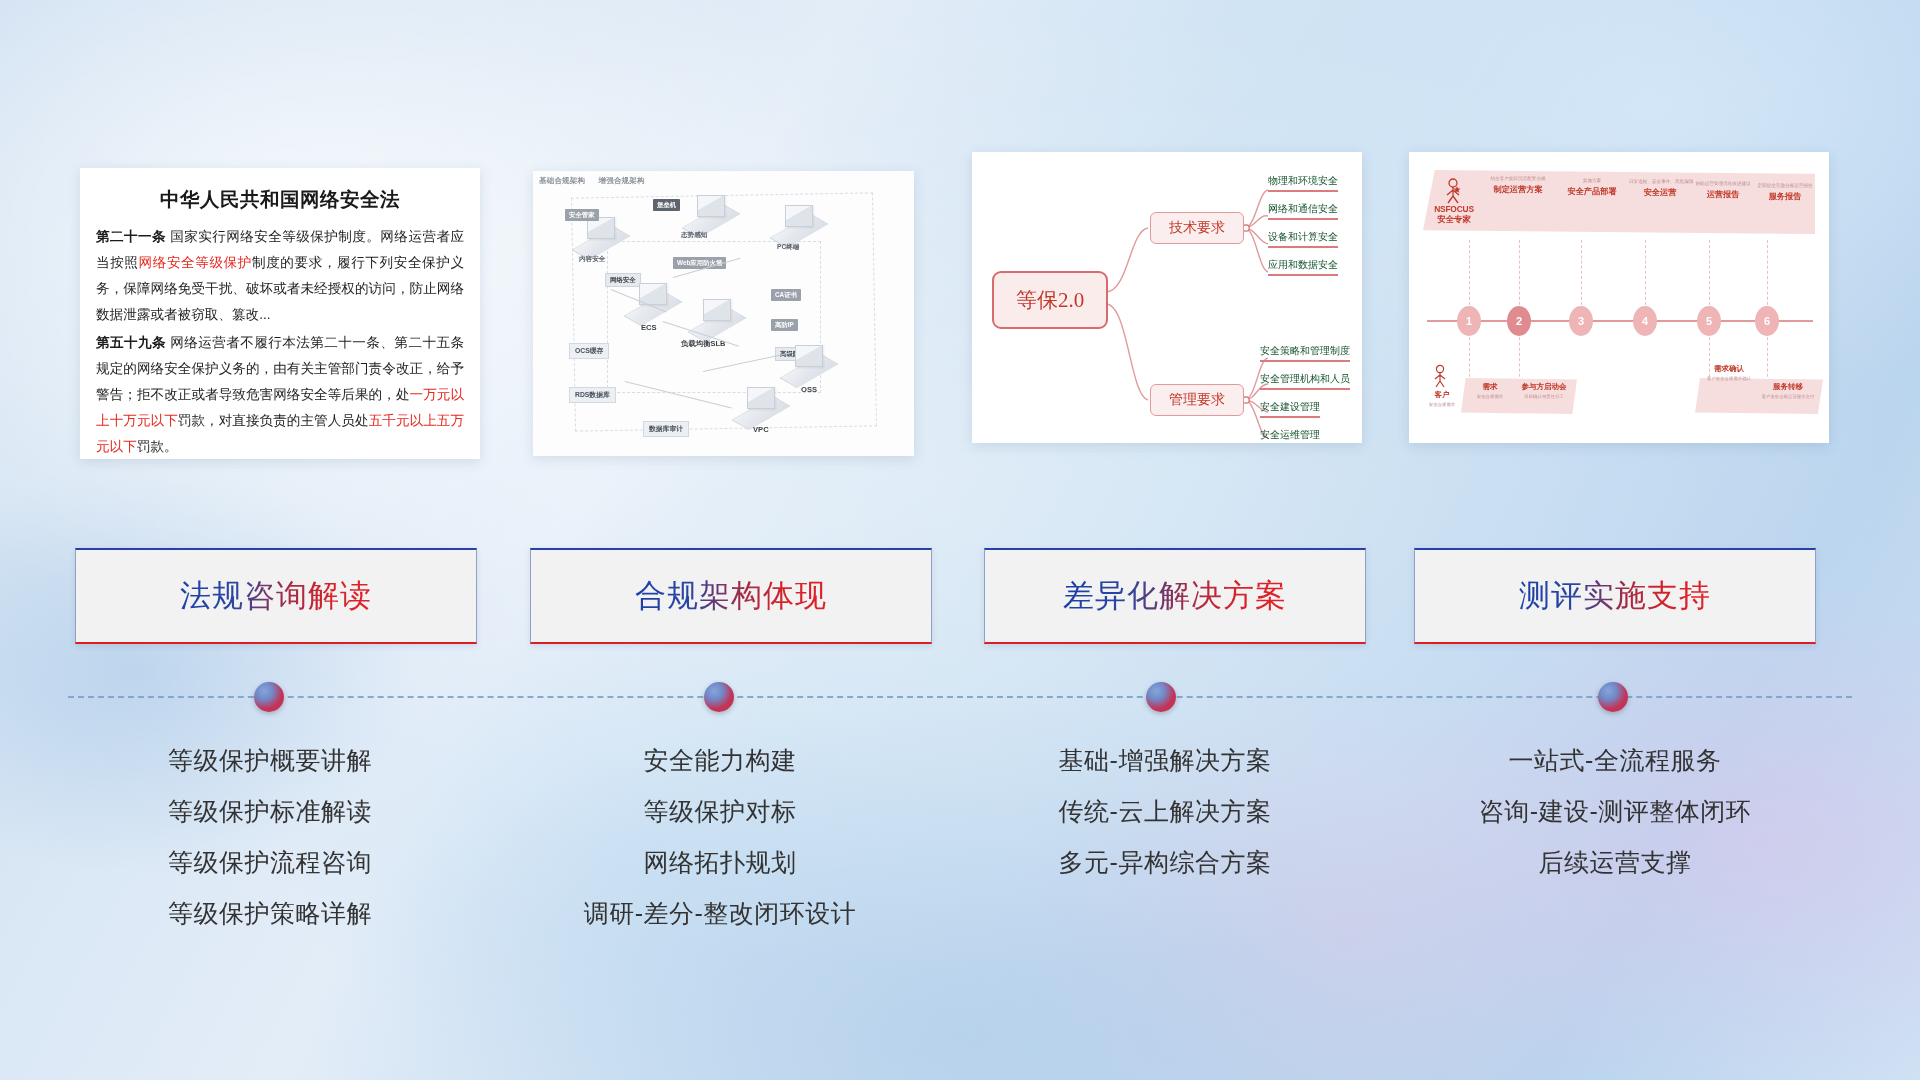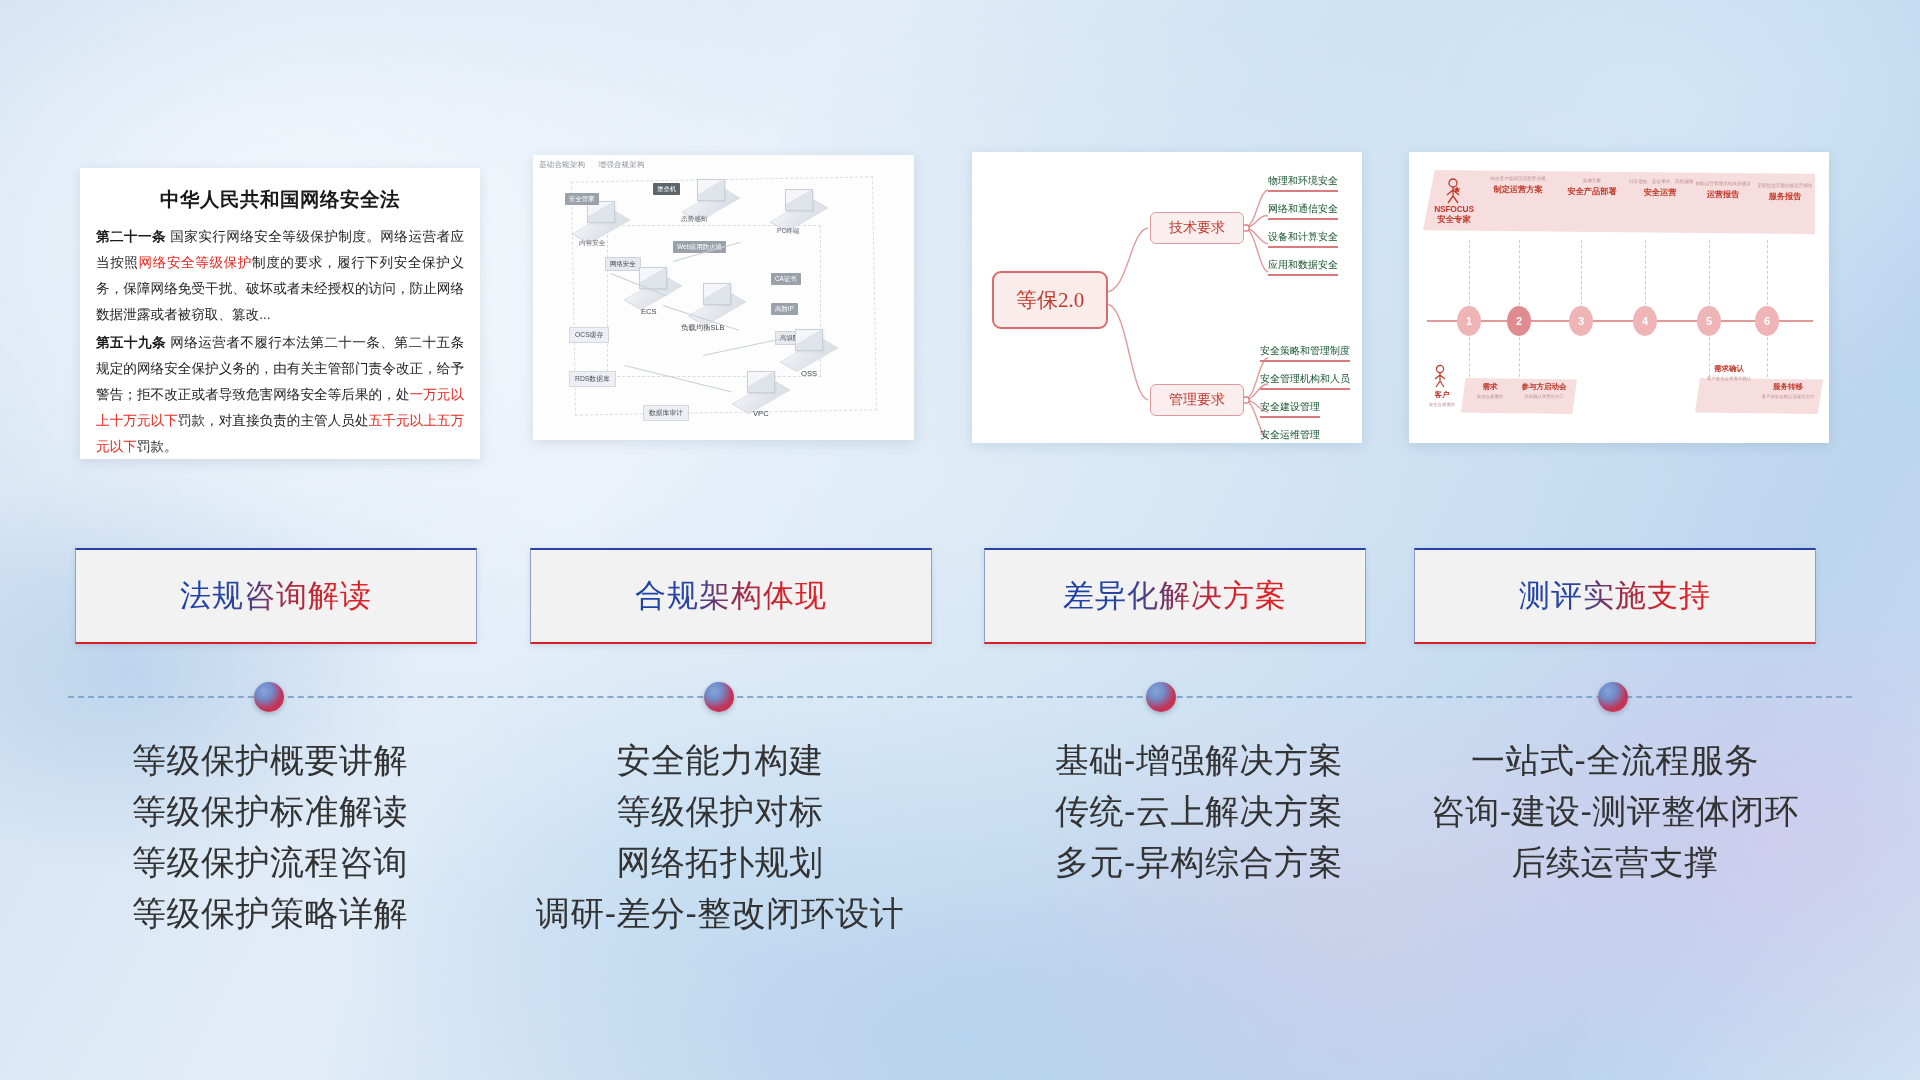--- a/index.html
+++ b/index.html
@@ -20,21 +20,21 @@
      radial-gradient(ellipse 640px 420px at 92% 78%, rgba(214,201,236,.70) 0%, rgba(214,201,236,0) 62%),
      radial-gradient(ellipse 520px 380px at 70% 86%, rgba(226,205,232,.55) 0%, rgba(226,205,232,0) 65%),
      radial-gradient(ellipse 560px 380px at 34% 78%, rgba(196,222,243,.62) 0%, rgba(196,222,243,0) 66%),
      radial-gradient(ellipse 420px 300px at 7% 62%, rgba(162,196,230,.55) 0%, rgba(162,196,230,0) 68%);}
   .bgC{background:radial-gradient(ellipse 1500px 700px at 50% 45%, rgba(255,255,255,.28) 0%, rgba(255,255,255,0) 70%);}
 
   
   .cards{position:absolute;top:152px;left:0;width:1920px;height:292px;z-index:2;}
   .card{position:absolute;background:#fff;box-shadow:0 3px 12px rgba(40,70,110,.13);overflow:hidden;}
   #card1{left:80px;top:16px;width:400px;height:291px;}
-  #card2{left:533px;top:3px;width:381px;height:285px;}
+  #card2{left:533px;top:19px;width:381px;height:285px;font-weight:bold;}
   #card3{left:972px;top:0;width:390px;height:291px;}
   #card4{left:1409px;top:0;width:420px;height:291px;}
 
   
   .law{padding:12px 16px 10px 16px;box-sizing:border-box;height:100%;}
   .law-title{text-align:center;font-weight:bold;font-size:19.5px;color:#1a1a1a;letter-spacing:.5px;margin:6px 0 11px 0;}
   .law-body{font-size:13.6px;line-height:26px;color:#1c1c1c;text-align:justify;}
   .law-body b{font-weight:bold;}
   .law-body .r{color:#e8241c;}
 
@@ -103,24 +103,24 @@
   .axisline{position:absolute;top:36px;left:68px;width:1784px;height:0;
     border-top:2px dashed #7a9ec8;opacity:.85;}
   .knob{position:absolute;top:22px;width:30px;height:30px;border-radius:50%;
     background:radial-gradient(circle at 34% 30%,#8aa4d8 0%,#6f8ccb 28%,#c0355a 62%,#d42b3f 100%);
     box-shadow:0 2px 5px rgba(60,60,90,.3);}
   #k1{left:254px;} #k2{left:704px;} #k3{left:1146px;} #k4{left:1598px;}
 
   
   .lists{position:absolute;top:735px;left:0;width:1920px;height:240px;z-index:3;}
   .col{position:absolute;top:0;text-align:center;}
-  .col .item{font-size:34px;color:#333;line-height:51px;white-space:nowrap;letter-spacing:.5px;}
+  .col .item{font-size:25px;color:#333;line-height:51px;white-space:nowrap;letter-spacing:.5px;}
   #col1{left:60px;width:420px;}
   #col2{left:510px;width:420px;}
-  #col3{left:989px;width:420px;}
+  #col3{left:955px;width:420px;}
   #col4{left:1400px;width:430px;}
 </style>
 </head>
 <body>
 
 <div id="bg">
   <div class="layer bgA"></div>
   <div class="layer bgB"></div>
   <div class="layer bgC"></div>
 </div>

